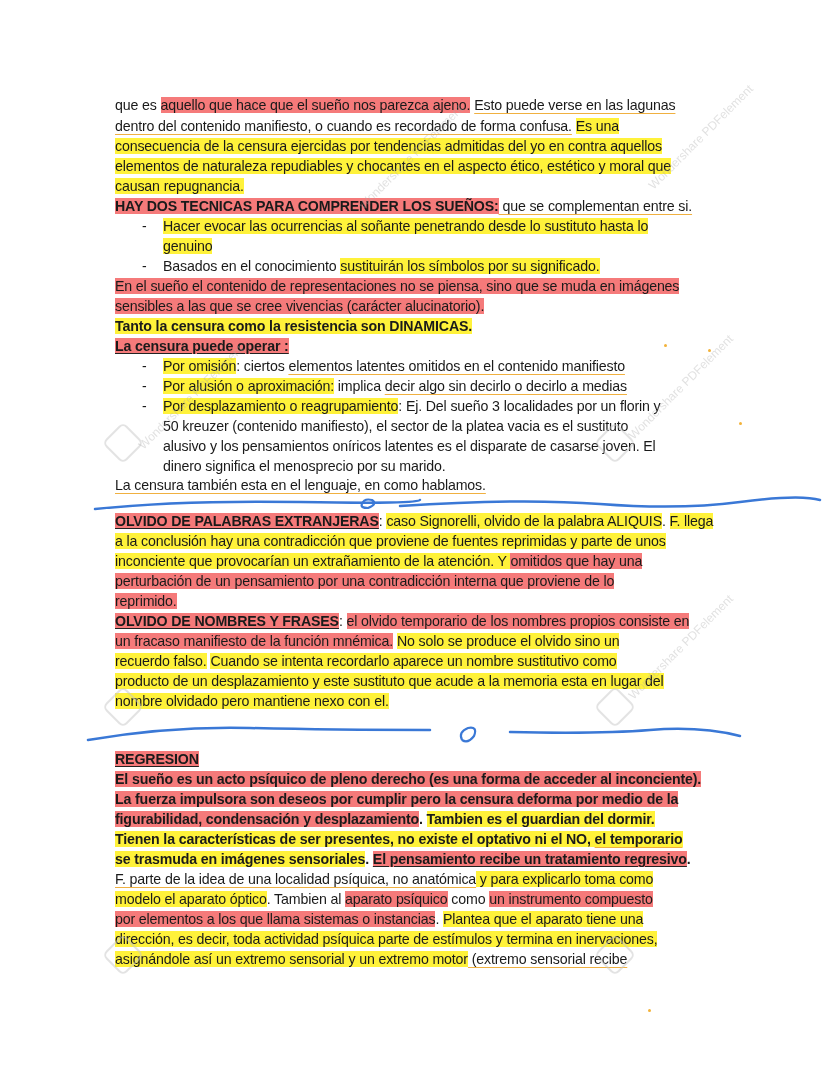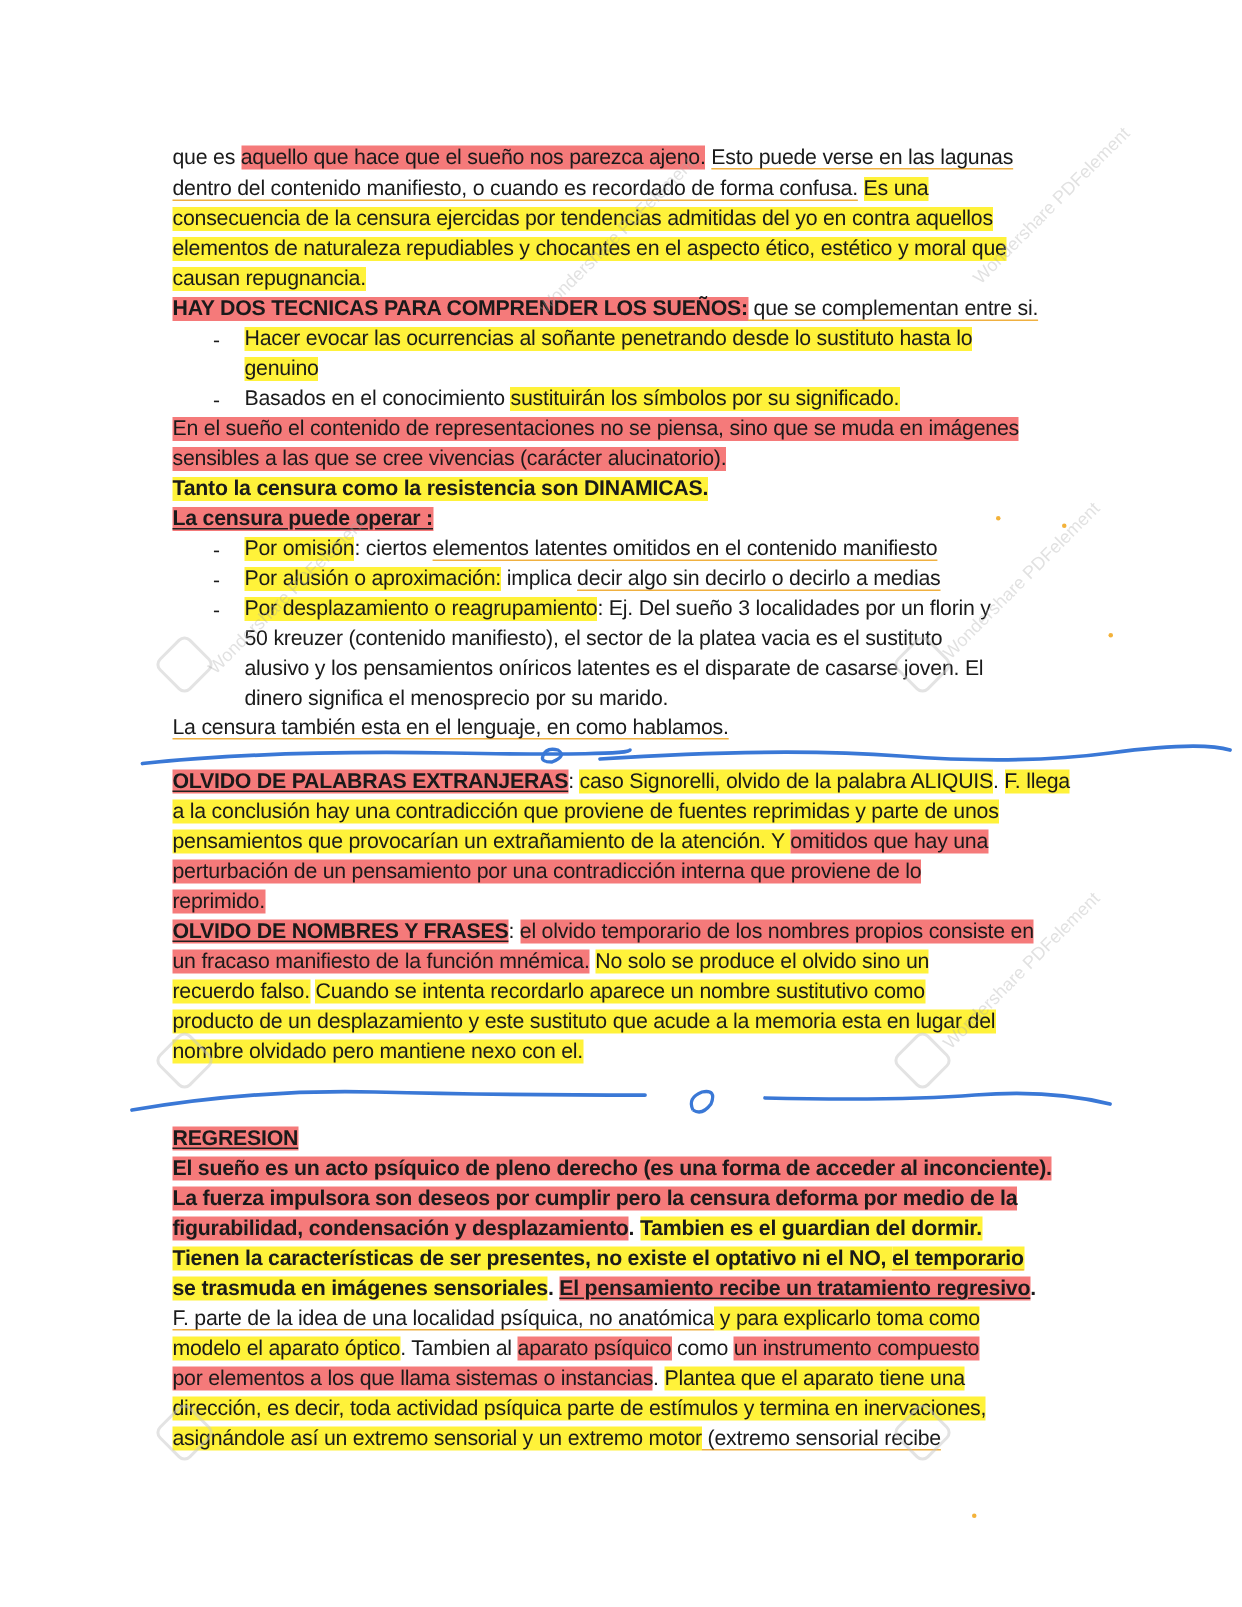--- a/index.html
+++ b/index.html
@@ -71,21 +71,21 @@
     <path d="M95 15 Q180 6 300 8 T420 6" stroke="#3a78d6" stroke-width="2.5" fill="none" stroke-linecap="round"></path>
     <path d="M362 10 q2 -6 10 -4 q6 4 -4 8 q-8 0 -6 -4" stroke="#3a78d6" stroke-width="2.2" fill="none"></path>
     <path d="M400 12 Q520 4 600 10 T740 8 T820 6" stroke="#3a78d6" stroke-width="2.5" fill="none" stroke-linecap="round"></path>
   </svg>
 
   <div class="line" style="top:512px">
     <span class="r b uk">OLVIDO DE PALABRAS EXTRANJERAS</span><span>: </span><span class="y">caso Signorelli, olvido de la palabra ALIQUIS</span><span>. </span><span class="y">F. llega</span>
   </div>
   <div class="line" style="top:532px"><span class="y">a la conclusión hay una contradicción que proviene de fuentes reprimidas y parte de unos</span></div>
   <div class="line" style="top:552px">
-    <span class="y">pensamientos que provocarían un extrañamiento de la atención. Y </span><span class="r">omitidos que hay una</span>
+    <span class="y">inconciente que provocarían un extrañamiento de la atención. Y </span><span class="r">omitidos que hay una</span>
   </div>
   <div class="line" style="top:572px"><span class="r">perturbación de un pensamiento por una contradicción interna que proviene de lo</span></div>
   <div class="line" style="top:592px"><span class="r">reprimido.</span></div>
   <div class="line" style="top:612px">
     <span class="r b uk">OLVIDO DE NOMBRES Y FRASES</span><span>: </span><span class="r">el olvido temporario de los nombres propios consiste en</span>
   </div>
   <div class="line" style="top:632px">
     <span class="r">un fracaso manifiesto de la función mnémica.</span> <span class="y">No solo se produce el olvido sino un</span>
   </div>
   <div class="line" style="top:652px">

